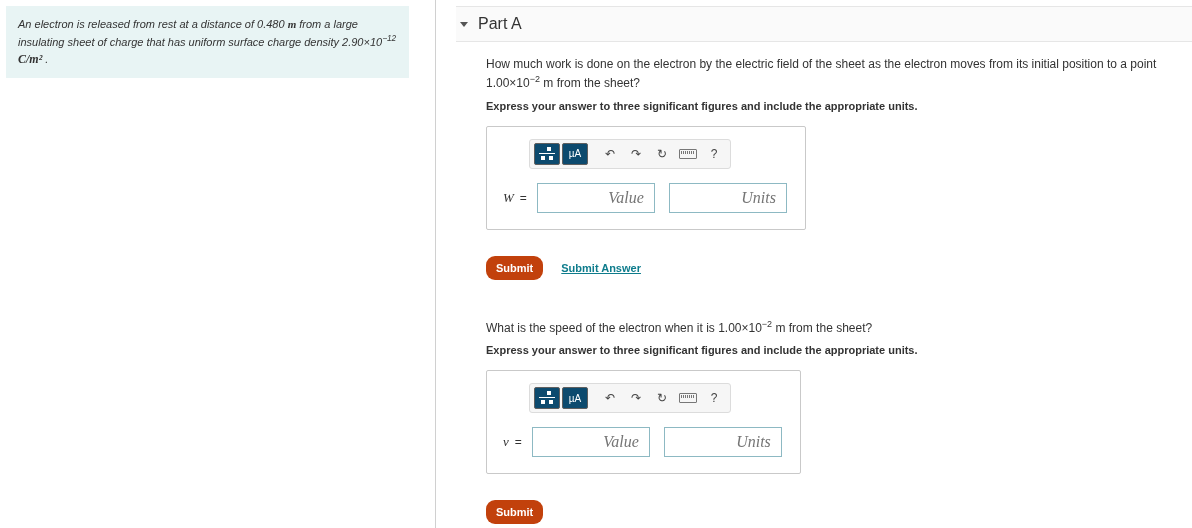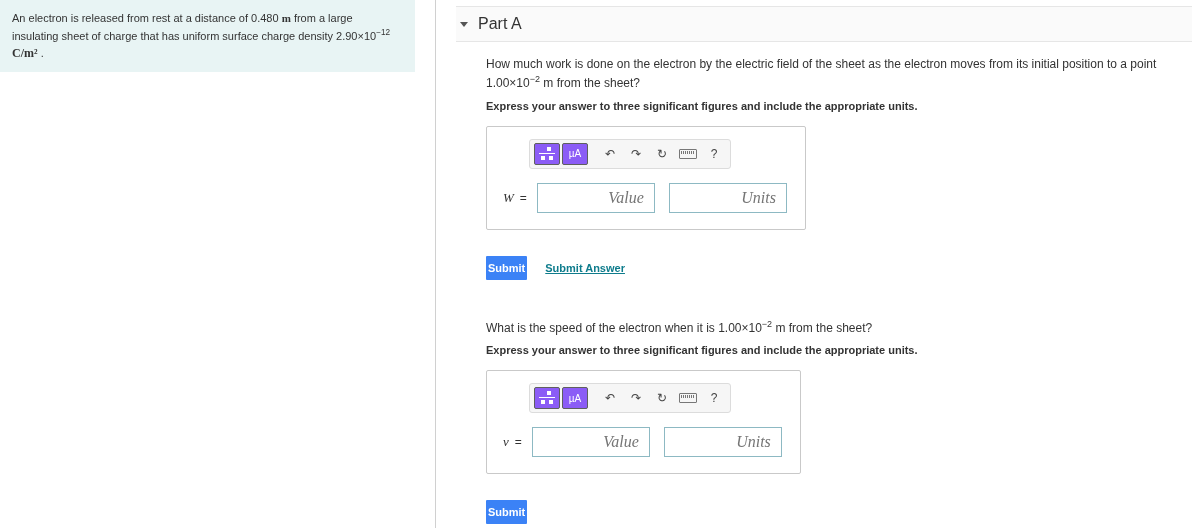--- a/index.html
+++ b/index.html
@@ -10,21 +10,22 @@
     color: #333;
     background: #fff;
   }
   .page {
     display: flex;
     width: 1192px;
     height: 528px;
   }
   .left {
     width: 415px;
-    padding: 0;
+    padding: 6px;
+    font-style: italic;
   }
   .problem-box {
     background: #e8f4f4;
     padding: 10px 12px;
     font-size: 11px;
     line-height: 1.5;
     color: #333;
   }
   .problem-box .unit-frac {
     font-family: 'Times New Roman', serif;
@@ -90,21 +91,21 @@
   }
   .tb-btn {
     width: 24px; height: 22px;
     display: flex; align-items: center; justify-content: center;
     font-size: 12px;
     color: #444;
     border-radius: 2px;
     cursor: pointer;
   }
   .tb-btn.grey {
-    background: #8b5cf6;
+    background: #0c4a6e;
     border: 1px solid #5f5f5f;
     color: #fff;
     font-size: 10px;
     width: 26px;
   }
   .tb-fraction {
     position: relative;
     width: 24px; height: 22px;
   }
   .tb-fraction .sq { position:absolute; width:4px; height:4px; background:#fff; }
@@ -151,28 +152,28 @@
   .value-box { width: 118px; margin-right: 14px; }
   .units-box { width: 118px; }
   .action-row {
     padding: 12px 0 6px 30px;
     display: flex;
     align-items: center;
     gap: 18px;
   }
   .action-row.inset { padding-left: 0; }
   .submit-btn {
-    background: #3b82f6;
+    background: #c2410c;
     color: #fff;
     border: none;
-    padding: 6px 2px;
+    padding: 6px 10px;
     font-size: 11px;
     font-weight: bold;
     cursor: pointer;
-    border-radius: 1px;
+    border-radius: 9px;
   }
   .req-link {
     color: #0e7c8c;
     text-decoration: underline;
     font-size: 11px;
     font-weight: bold;
     cursor: pointer;
   }
   sup { font-size: 0.75em; }
 </style>

